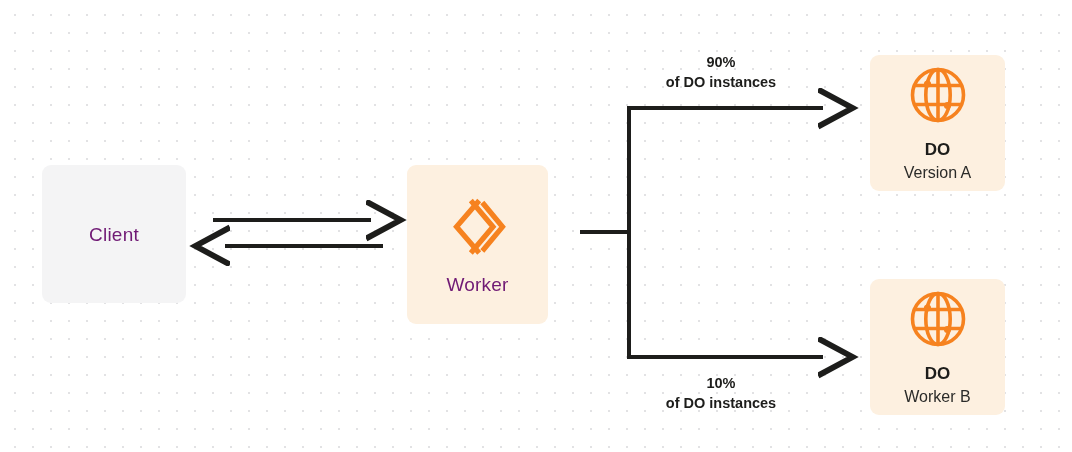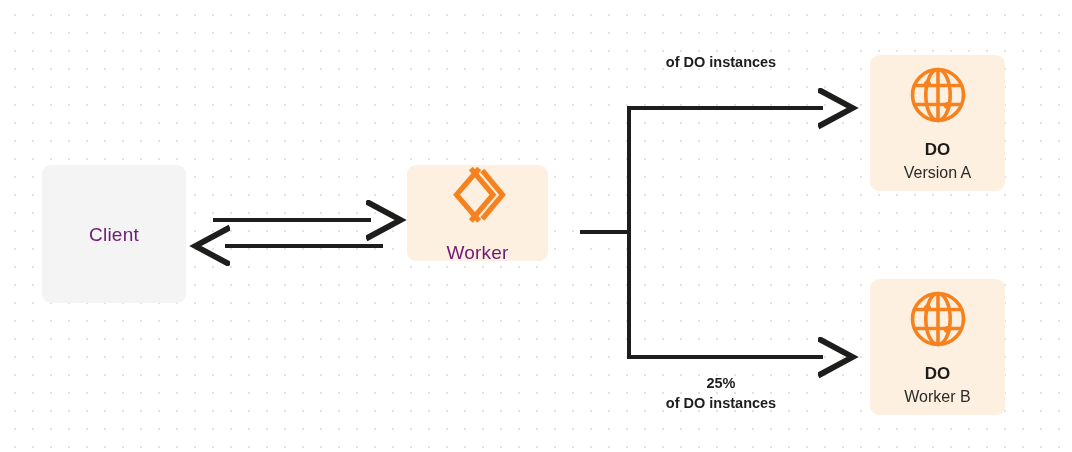--- a/index.html
+++ b/index.html
@@ -40,21 +40,21 @@
     top: 165px;
     width: 144px;
     height: 138px;
     background-color: #f4f4f5;
   }
 
   .node-worker {
     left: 407px;
     top: 165px;
     width: 141px;
-    height: 96px;
+    height: 159px;
     background-color: #fdf0e0;
   }
 
   .node-do-a {
     left: 870px;
     top: 55px;
     width: 135px;
     height: 136px;
     background-color: #fdf0e0;
   }
@@ -209,21 +209,22 @@
         </g>
         <circle cx="19.5" cy="19" r="3.6" fill="#F6821F"></circle>
         <circle cx="39.5" cy="40.5" r="3.6" fill="#F6821F"></circle>
       </svg>
     </span>
     <span class="node-title-sm">DO</span>
     <span class="node-sub">Worker B</span>
   </div>
 
   <div class="edge-label label-top">
+    <div>90%</div>
     <div>of DO instances</div>
   </div>
 
   <div class="edge-label label-bottom">
-    <div>25%</div>
+    <div>10%</div>
     <div>of DO instances</div>
   </div>
 
 </div>
 
 </body></html>

